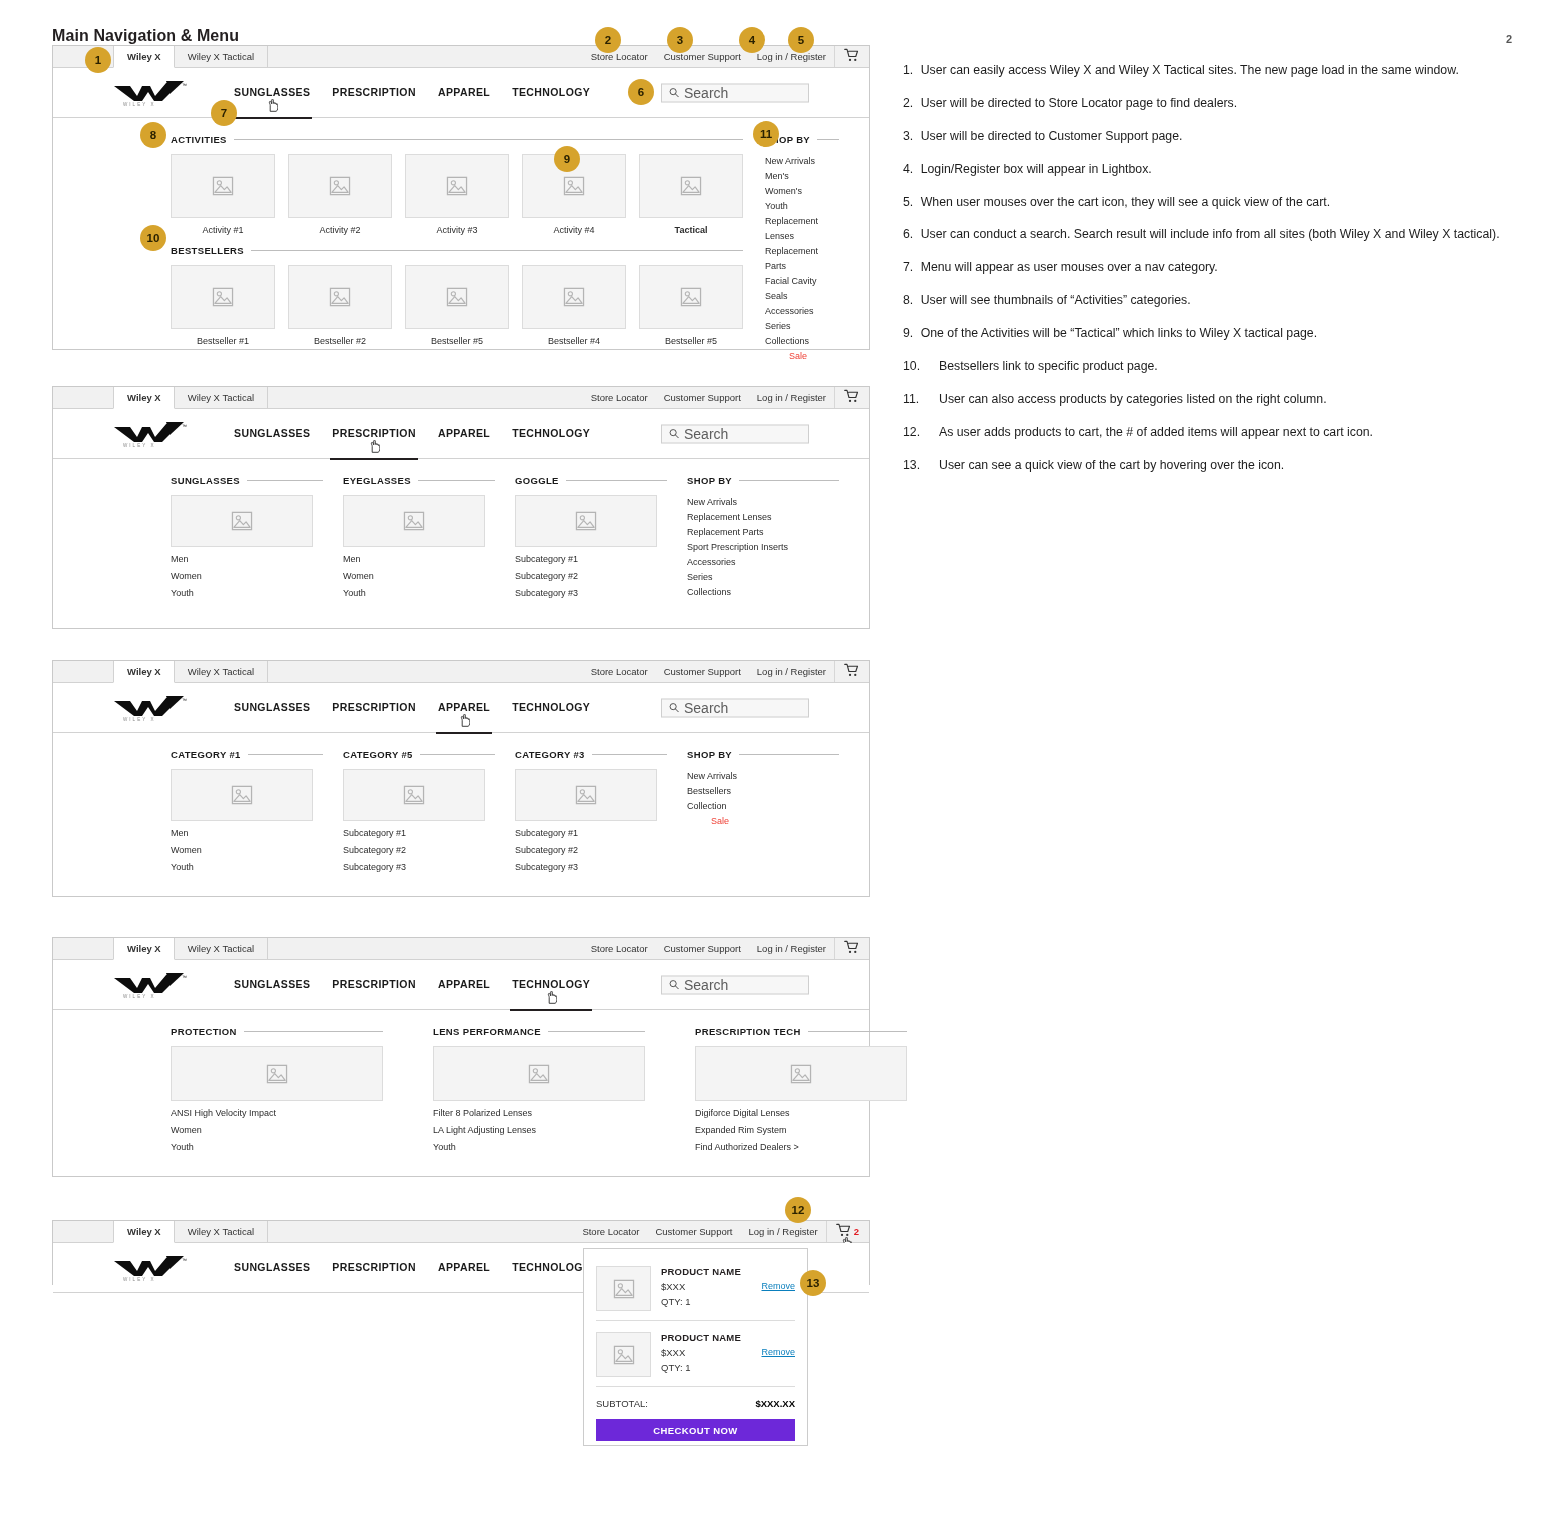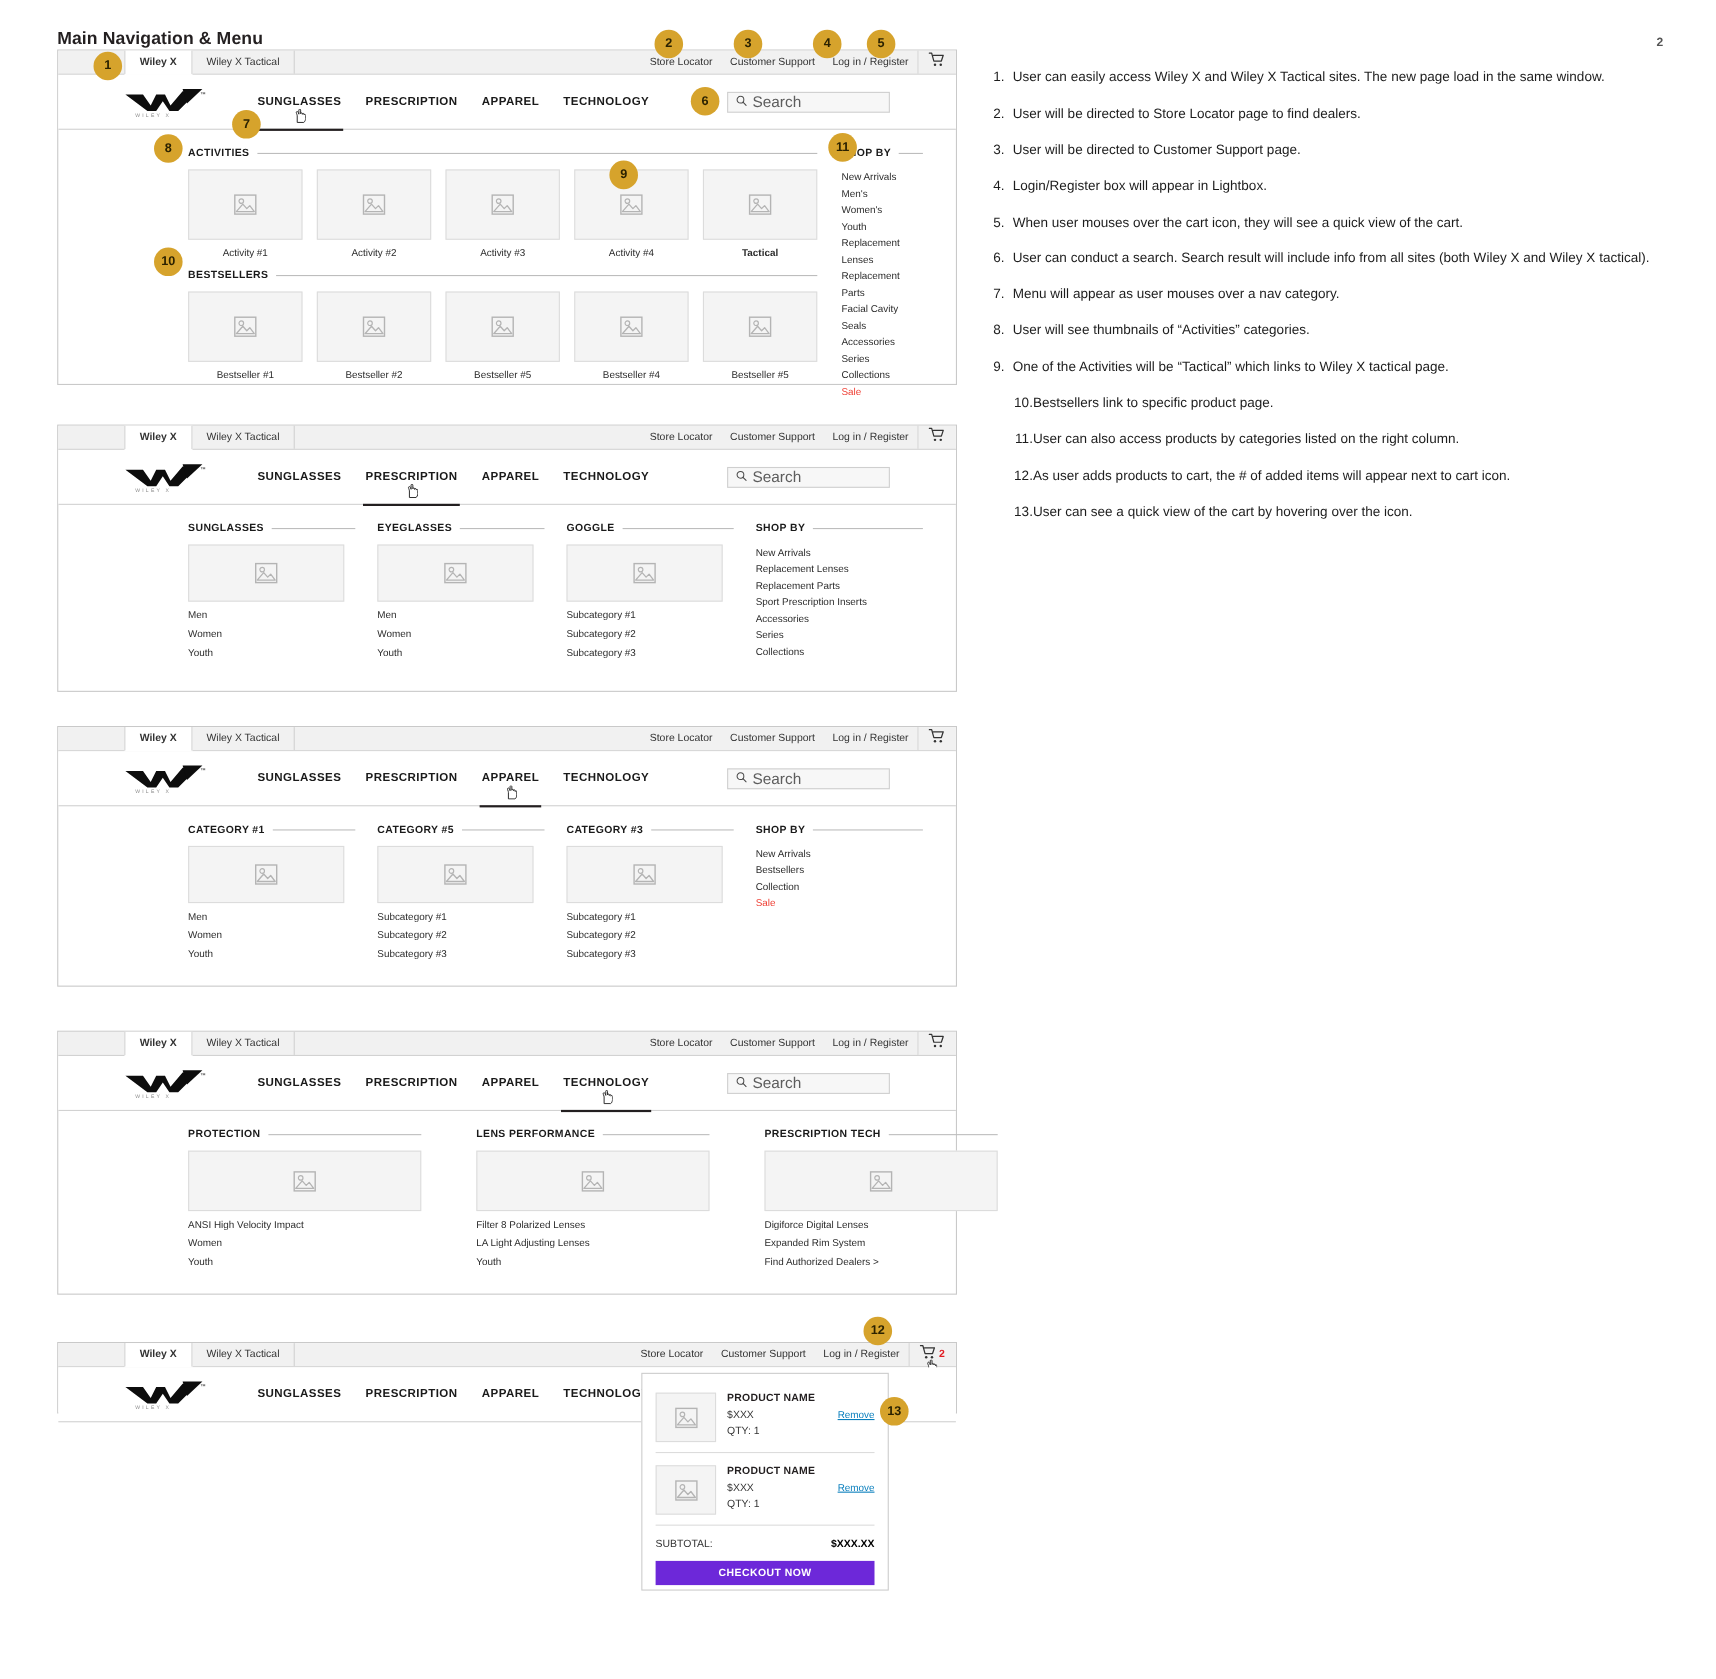--- a/index.html
+++ b/index.html
@@ -122,21 +122,21 @@
   .thumb {
     background: #f4f4f4; border: 1px solid #dcdcdc;
     display: flex; align-items: center; justify-content: center;
   }
   .ph-icon { display: block; }
 
   .sub-link { font-size: 9px; color: #2c2c2c; margin-top: 7px; }
 
   .shopby-list { margin-top: 2px; }
   .shopby-item { font-size: 9px; color: #2c2c2c; line-height: 15px; }
-  .shopby-item.sale { color: #ef4136; }
+  .shopby-item.sale { color: #ef4136; margin-left: 24px; }
   .p1-row { display: flex; gap: 13px; margin-top: 2px; }
   .p1-cell { width: 104px; }
   .p1-cell .thumb { height: 64px; }
   .p1-cap {
     text-align: center; font-size: 9px; color: #2c2c2c; margin-top: 7px;
   }
   .p1-cap.bold { font-weight: bold; }
   .p1-left { flex: 1; }
   .p1-right { width: 190px; padding-left: 22px; }
 
@@ -186,21 +186,21 @@
     font-family: "Liberation Sans", sans-serif;
   }
 
   
   .notes { position: absolute; left: 903px; top: 62px; width: 600px; }
   .note {
     display: flex; font-size: 12.3px; line-height: 1.35;
     color: #1d1d1d; margin-bottom: 16.3px;
   }
   .note .num { flex: none; }
-  .note.wide .num { width: 36px; text-align: right; }
+  .note.wide .num { width: 36px; }
   .note.tight .num { margin-right: 4px; }
 </style>
 </head>
 <body>
 
 <div class="page-title">Main Navigation &amp; Menu</div>
 <div class="page-number">2</div>
 
 <div id="panels-root">
     <div class="panel" style="top:45px;height:305px;">

